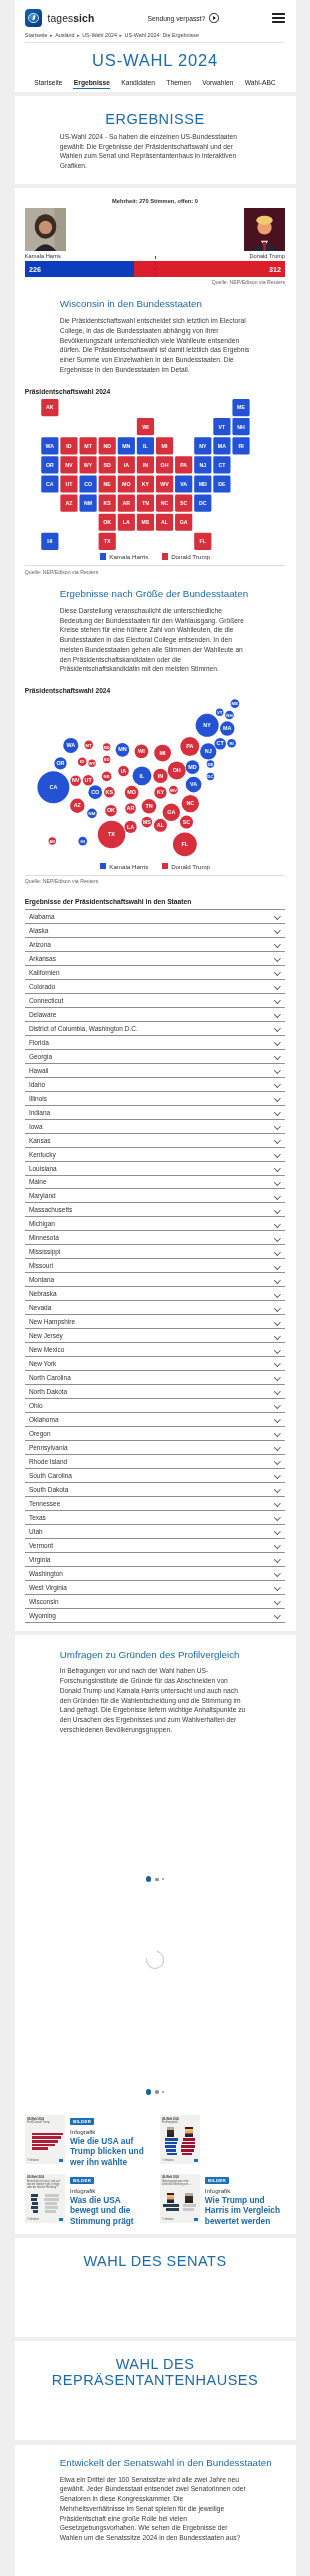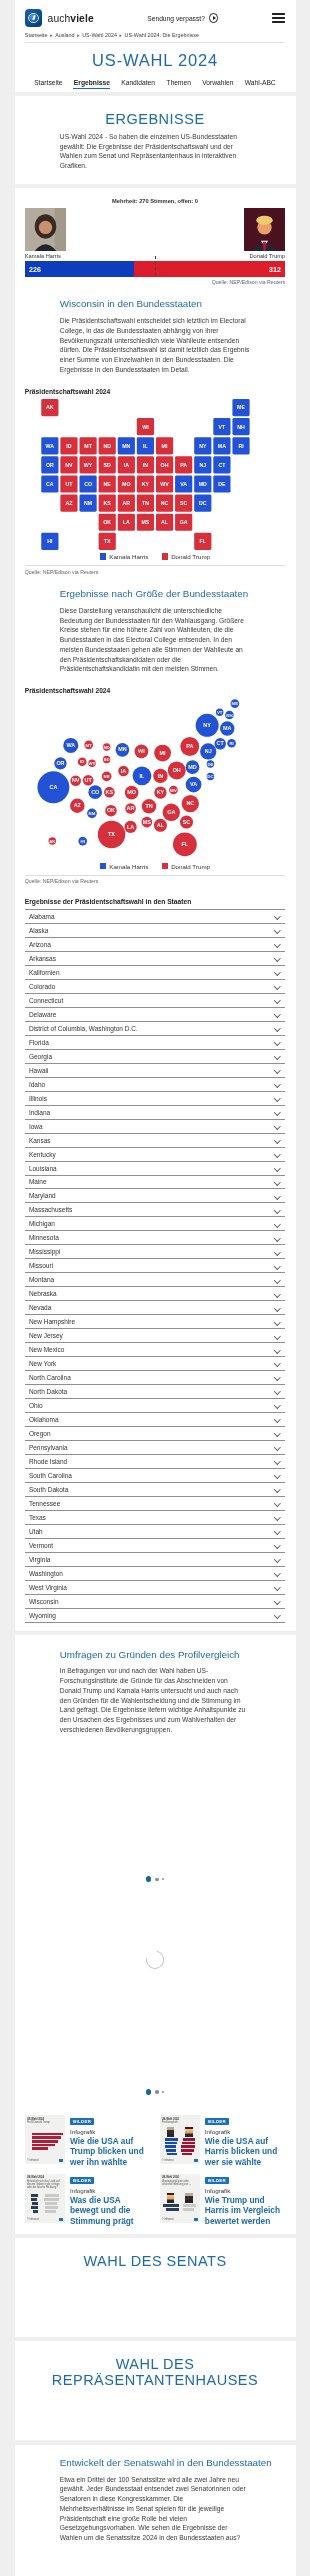--- a/index.html
+++ b/index.html
@@ -76,21 +76,21 @@
 <body>
 
 <div class="container">
 
   <div class="card" style="margin-bottom:4.1px;padding-bottom:0;">
     <div class="hdr-top">
       <div style="display:flex;align-items:center;gap:5.2px;cursor:pointer;">
         <div class="logo-sq">
             <div class="logo-ring"></div>
           </div>
-        <div class="wordmark"><span>auch</span><b>viele</b></div>
+        <div class="wordmark"><span>tages</span><b>sich</b></div>
       </div>
       <div class="hdr-center">
         <span>Sendung verpasst?</span>
         <span class="play-circ">
             <span class="play-tri"></span>
           </span>
       </div>
       <div class="burger">
           <i></i>
           <i></i>
@@ -878,21 +878,20 @@
                 <span style="height: 2.6px; width: 9.3px; background: rgb(26, 73, 168);"></span>
                 <span style="width: 3.1px;"></span>
                 <span style="height: 2.6px; width: 10.3px; background: rgb(160, 16, 48);"></span>
               </div>
             </div>
             <div class="t-foot">
               <span>© infratest</span>
               <span class="t-logo"></span>
             </div>
           </div>
-          <div class="teaser-txt"><span class="badge">BILDER</span><div class="topline">Infografik</div><div class="teaser-title">Wie die USA auf Harris blicken und wer sie wählte</div></div>
         </div>
         <div class="teaser">
           <div class="thumb">
             <div class="t-head">US-Wahl 2024</div>
             <div class="t-sub">Entwickelt sich das Land auf diesem Gebiet in die richtige oder die falsche Richtung?</div>
             <div class="t-chart">
               <div class="bar-row" style="justify-content: center;">
                 <span style="height: 3.1px; width: 7.2px; background: rgb(43, 61, 82);"></span>
                 <span style="width: 5.2px;"></span>
                 <span style="height: 3.1px; width: 13.4px; background: rgb(201, 201, 201);"></span>

